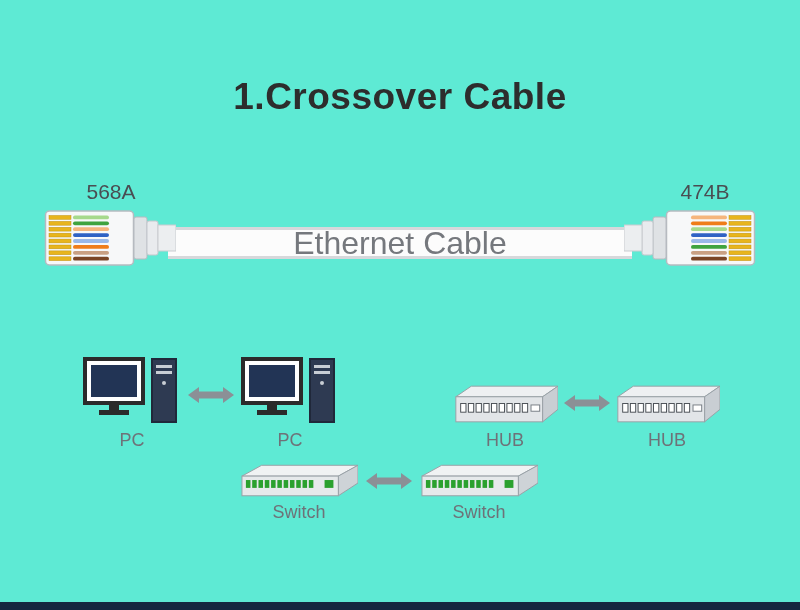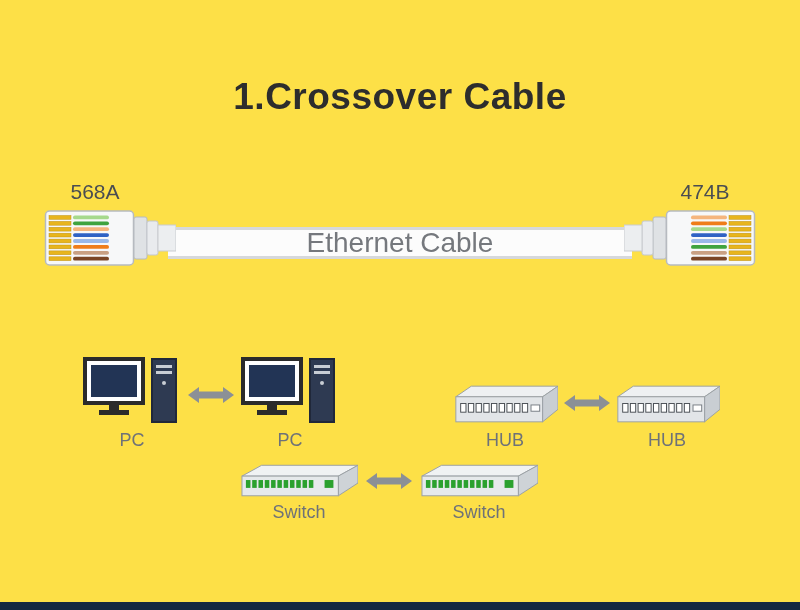--- a/index.html
+++ b/index.html
@@ -1,40 +1,40 @@
 <!DOCTYPE html>
 <html style="--accent-navy: #152840; --label-gray: #6e7278; --pin-gold: #e8b51d; --arrow-gray: #8b9096;"><head>
 <meta charset="utf-8">
 <style>
   html,body { margin:0; padding:0; background:#ffffff; }
   .stage {
     position:relative; width:800px; height:610px; margin:0 auto;
-    background:#fde047; overflow:hidden;
+    background:#5eead4; overflow:hidden;
     font-family:"Liberation Sans", sans-serif;
   }
   .title {
     position:absolute; top:76px; left:0; width:100%;
     margin:0; text-align:center;
     font-size:37px; font-weight:700; color:#2d2d2d; letter-spacing:0.5px;
   }
   .conn-label {
     position:absolute; top:180px; width:110px; text-align:center;
     font-size:21px; color:#4a4d52;
   }
-  .conn-label.left  { left:40px; }
+  .conn-label.left  { left:56px; }
   .conn-label.right { left:650px; }
 
   .cable-band {
     position:absolute; left:168px; top:227px; width:464px; height:26px;
     background:#fcfcfc;
     border-top:3px solid #d6d8db; border-bottom:3px solid #d6d8db;
     display:flex; align-items:center; justify-content:center;
     z-index:1;
   }
-  .cable-band span { font-size:28px; color:#75787d; }
+  .cable-band span { font-size:32px; color:#75787d; }
 
   .connector { position:absolute; width:132px; height:72px; z-index:2; }
   .connector.left  { left:44px;  top:202px; }
   .connector.right { left:624px; top:202px; }
   .pin { fill:var(--pin-gold,#e8b51d); stroke:#c09210; stroke-width:0.5; }
 
   .made-for {
     position:absolute; top:283px; left:50%; transform:translateX(-50%);
     background:var(--accent-navy,#152840); color:#ffffff;
     font-size:21px; padding:3px 18px 5px 18px;

